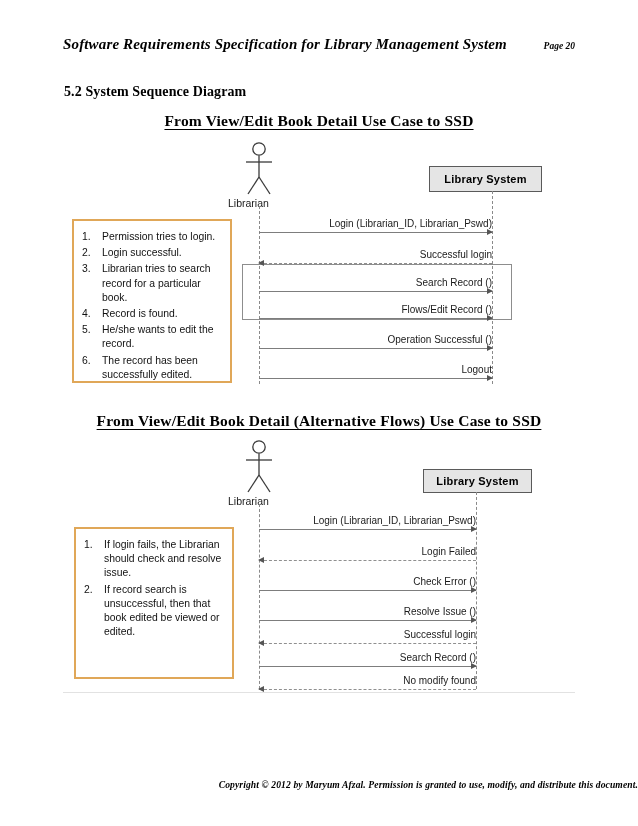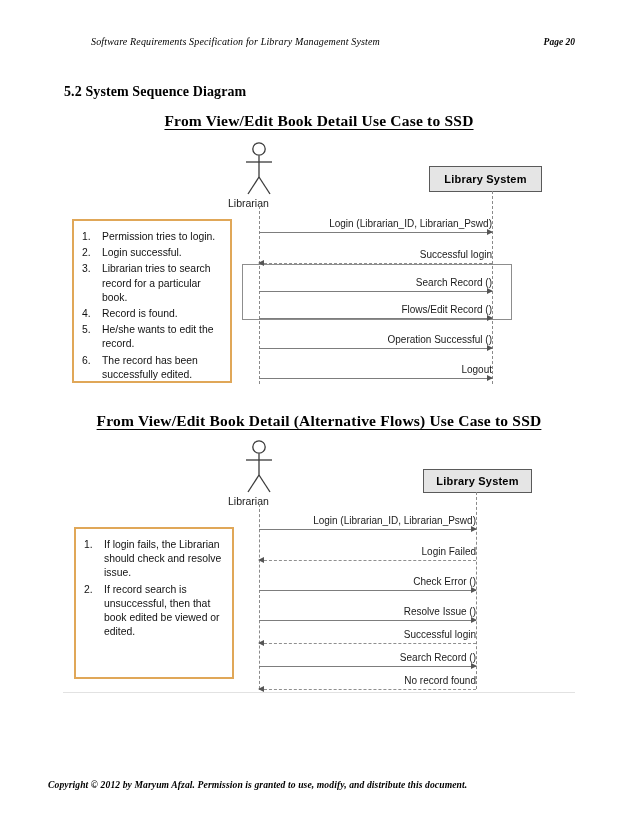--- a/index.html
+++ b/index.html
@@ -4,22 +4,22 @@
 <style>
   html,body{margin:0;padding:0;background:#fff;}
   body{width:638px;height:826px;position:relative;overflow:hidden;
        font-family:"Liberation Serif",serif;color:#000;}
 
   .page{position:absolute;inset:0;}
 
   
   .hdr{position:absolute;left:63px;top:36px;width:512px;display:flex;
        justify-content:space-between;align-items:baseline;}
-  .hdr-left{font-style:italic;font-weight:normal;font-size:10px;letter-spacing:.15px;
-            white-space:nowrap;margin-left:28px;}
+  .hdr-left{font-style:italic;font-weight:bold;font-size:15px;letter-spacing:.15px;
+            white-space:nowrap;}
   .hdr-right{font-style:italic;font-weight:bold;font-size:9.5px;white-space:nowrap;}
 
   .sec-title{position:absolute;left:64px;top:84px;font-weight:bold;font-size:14px;
              letter-spacing:.1px;white-space:nowrap;}
 
   
   .diagram{position:absolute;left:0;right:0;}
   .d-title{position:absolute;top:0;left:0;right:0;text-align:center;
            font-weight:bold;font-size:15.5px;letter-spacing:.2px;
            text-decoration:underline;text-underline-offset:3px;white-space:nowrap;}
@@ -61,21 +61,21 @@
         box-sizing:border-box;padding:9px 8px 9px 6px;}
   .note ol{margin:0;padding:0;list-style:none;}
   .note li{position:relative;padding-left:22px;margin-bottom:2px;
            font-family:"Liberation Sans",sans-serif;font-size:10.4px;
            line-height:14.2px;color:#111;}
   .note li .num{position:absolute;left:2px;top:0;font-size:10.4px;}
 
   
   .sep{position:absolute;left:63px;top:692px;width:512px;height:0;
        border-top:1px solid #e2e2e2;}
-  .footer{position:absolute;left:0;right:0;top:779px;text-align:left;
+  .footer{position:absolute;left:0;right:0;top:779px;text-align:right;
           font-style:italic;font-weight:bold;font-size:9.6px;letter-spacing:.1px;
           white-space:nowrap;padding-left:48px;}
 </style>
 </head>
 <body>
 
 <div class="page">
 
   <div class="hdr">
     <div class="hdr-left">Software Requirements Specification for Library Management System</div>
@@ -208,21 +208,21 @@
         <div class="arrow left"></div>
     </div>
 
     <div class="msg req" style="left:259px;top:254px;width:217px;">
       <div class="mlabel">Search Record ()</div>
       <div class="mline"></div>
         <div class="arrow right"></div>
     </div>
 
     <div class="msg ret" style="left:259px;top:277px;width:217px;">
-      <div class="mlabel">No record found</div>
+      <div class="mlabel">No modify found</div>
       <div class="mline"></div>
         <div class="arrow left"></div>
     </div>
 
     <div class="note" style="left:74px;top:115px;width:160px;height:152px;">
       <ol>
         <li><span class="num">1.</span><span>If login fails, the Librarian should check and resolve issue.</span></li>
         <li><span class="num">2.</span><span>If  record search is unsuccessful, then that book edited be viewed or edited.</span></li>
       </ol>
     </div>

